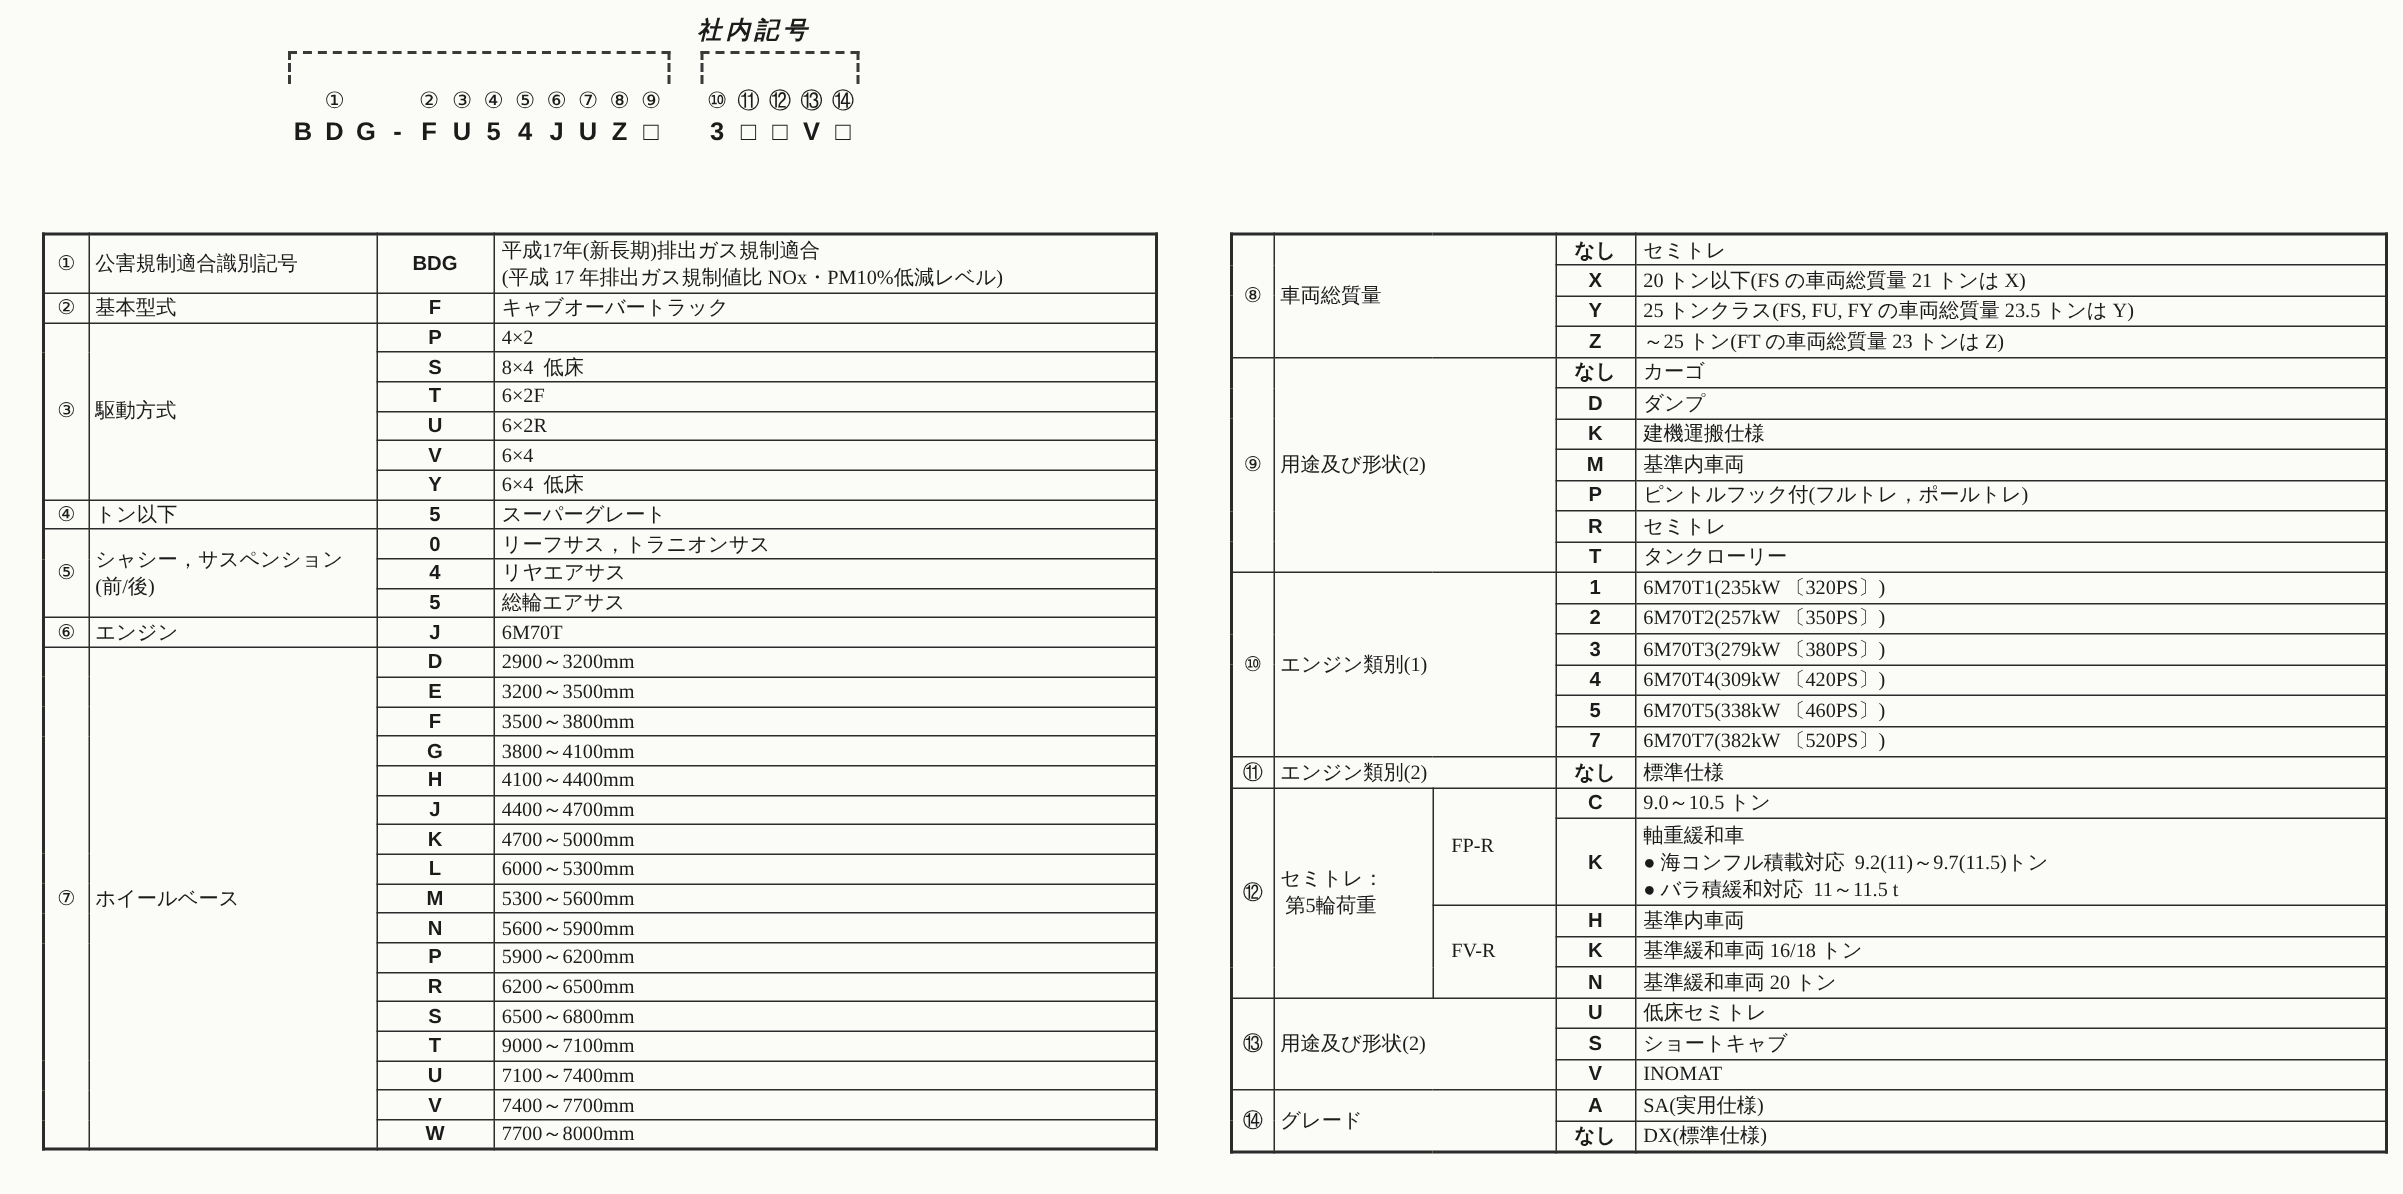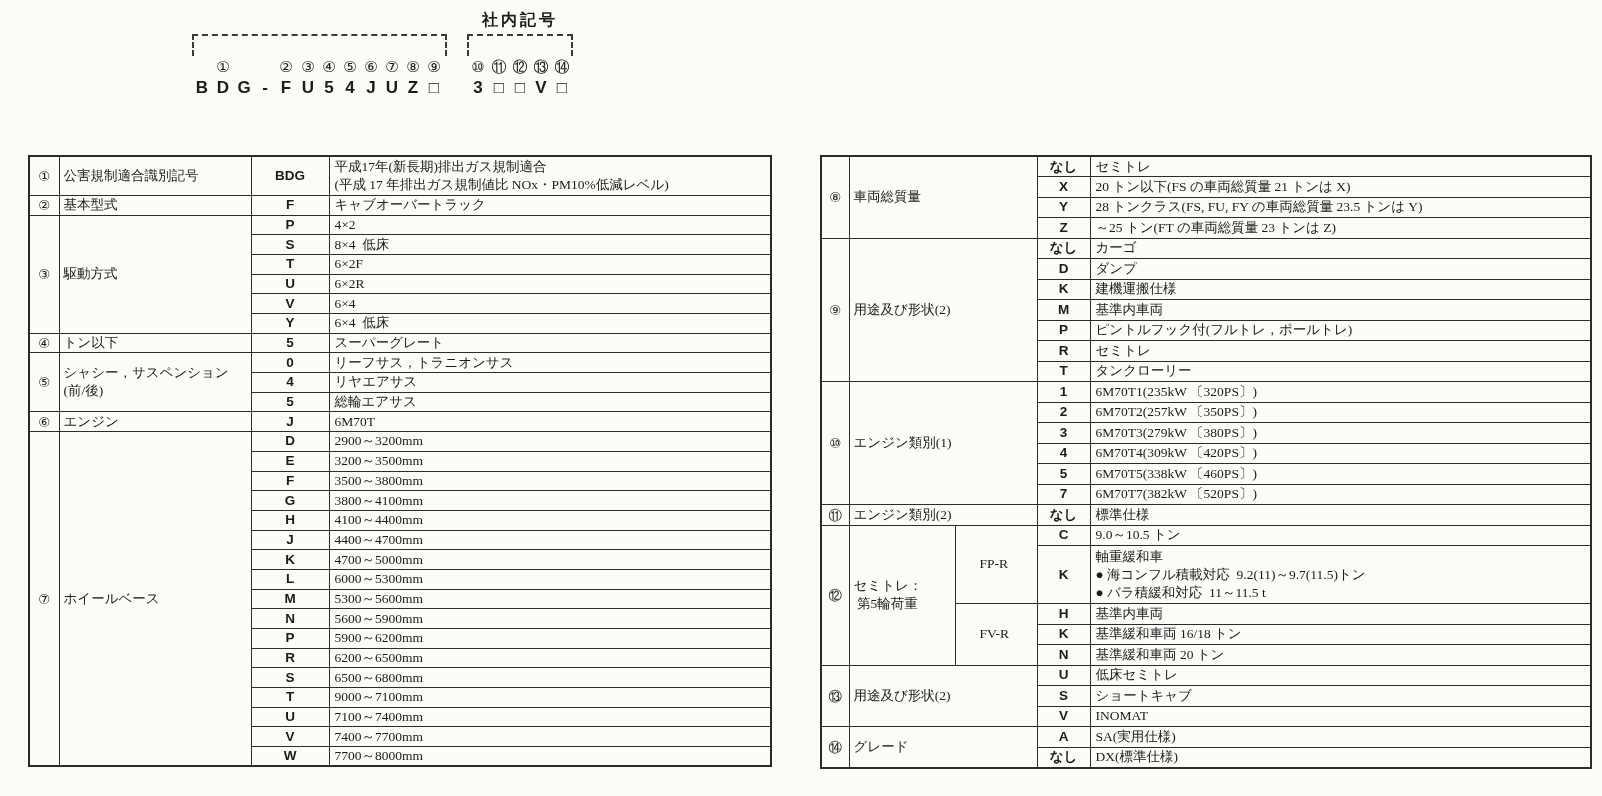--- a/index.html
+++ b/index.html
@@ -46,34 +46,34 @@
     vertical-align:middle; overflow:hidden;
     font-size:13.5px; line-height:18px;
   }
   tr.sec-start td{ border-top:1.6px solid var(--bd); }
   #left-table tr{ height:19.7px; }
   #left-table tr.h2{ height:39.4px; }
   #right-table tr{ height:20.5px; }
   #right-table tr.h3{ height:58px; }
   td.num{ text-align:center; font-size:14px; font-family:"DejaVu Sans", sans-serif; }
   td.cat{ padding:0 4px; white-space:pre-wrap; }
-  td.sub{ padding-left:24px; font-family:"Liberation Serif", serif; }
+  td.sub{ padding-left:12px; font-family:"Liberation Serif", serif; }
   td.code{
     text-align:center; font-family:"Liberation Sans", sans-serif;
     font-weight:bold; font-size:13px;
   }
   td.desc{ padding:0 5px; white-space:pre-wrap; }
 </style>
 </head>
 <body>
 
 <div class="page">
 
   <div class="code-header">
-    <div class="grp-label" style="left:467px;width:106px;">社内記号</div>
+    <div class="grp-label" style="left:450px;width:106px;font-style:italic;">社内記号</div>
     <div class="bracket" style="left:192px;width:255px;"></div>
     <div class="bracket" style="left:467px;width:106px;"></div>
     <div id="code-group-1">
         <span class="code-char" style="left: 190px;">B</span>
         <span class="code-char" style="left: 211px;">D</span>
         <span class="code-char" style="left: 232px;">G</span>
         <span class="code-char" style="left: 253px;">-</span>
         <span class="code-char" style="left: 274px;">F</span>
         <span class="code-char" style="left: 296px;">U</span>
         <span class="code-char" style="left: 317px;">5</span>
@@ -268,21 +268,21 @@
             <td class="cat" rowspan="4" colspan="2">車両総質量</td>
             <td class="code">なし</td>
             <td class="desc">セミトレ</td>
           </tr>
           <tr>
             <td class="code">X</td>
             <td class="desc">20 トン以下(FS の車両総質量 21 トンは X)</td>
           </tr>
           <tr>
             <td class="code">Y</td>
-            <td class="desc">28 トンクラス(FS, FU, FY の車両総質量 23.5 トンは Y)</td>
+            <td class="desc">25 トンクラス(FS, FU, FY の車両総質量 23.5 トンは Y)</td>
           </tr>
           <tr>
             <td class="code">Z</td>
             <td class="desc">～25 トン(FT の車両総質量 23 トンは Z)</td>
           </tr>
           <tr class="sec-start">
             <td class="num" rowspan="7">⑨</td>
             <td class="cat" rowspan="7" colspan="2">用途及び形状(2)</td>
             <td class="code">なし</td>
             <td class="desc">カーゴ</td>

